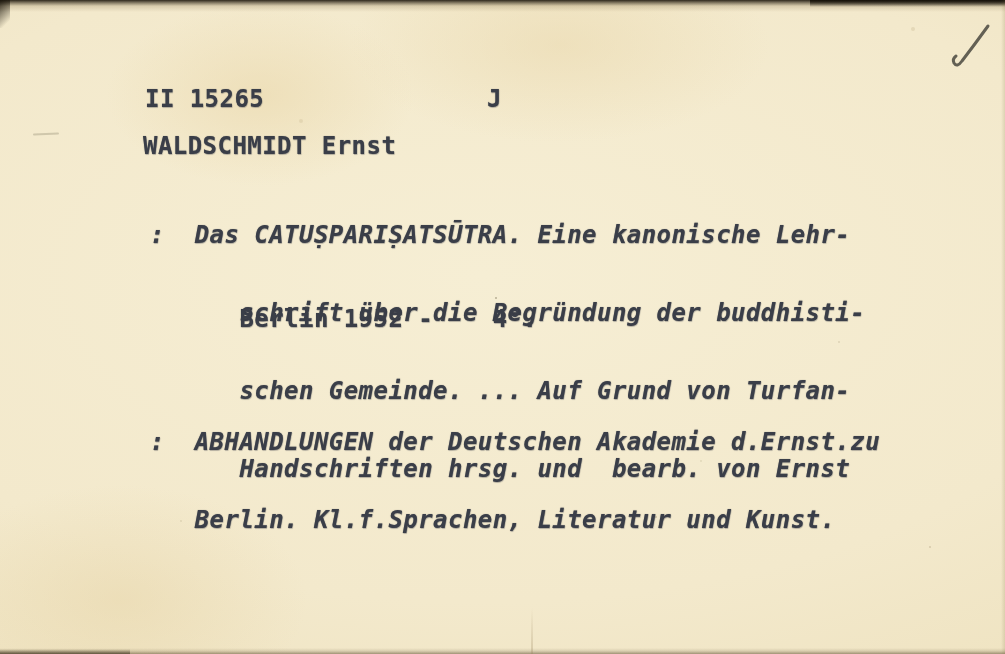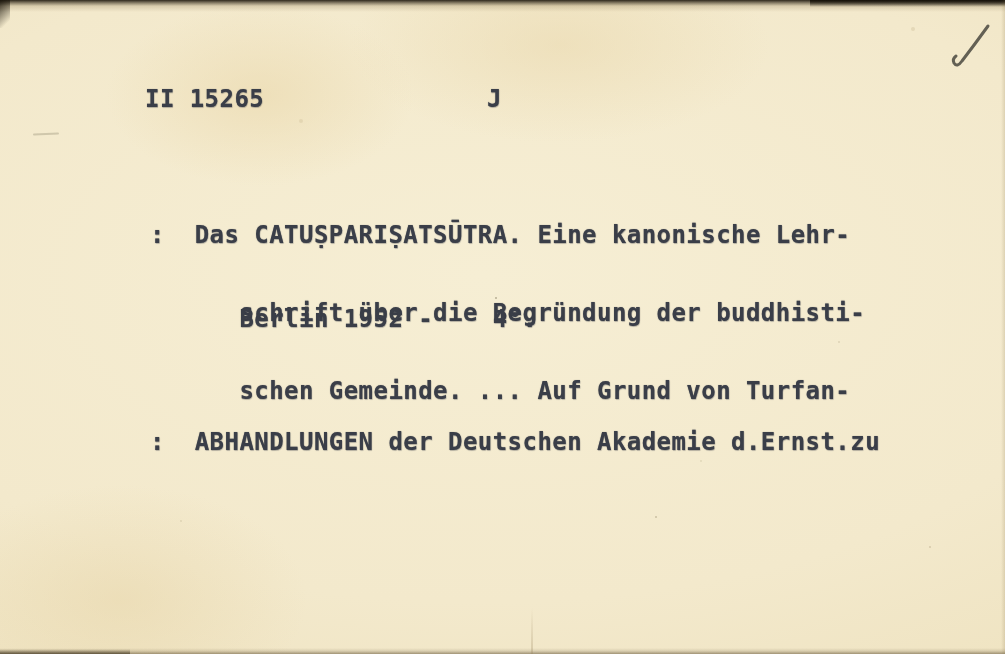--- a/index.html
+++ b/index.html
@@ -13,21 +13,21 @@
       radial-gradient(260px 160px at 120px 600px, rgba(228,208,160,.40), transparent 72%),
       radial-gradient(130% 100% at 48% 42%, #f6eed4 0%, #f3e9cc 50%, #eee2bf 78%, #e5d4a9 94%, #dcc99a 100%);
     font-family:"DejaVu Sans Mono","Liberation Mono","DejaVu Sans",monospace;
   }
   .type{
     position:absolute;
     font-size:24px;line-height:26px;letter-spacing:0.45px;
     font-weight:700;color:#3a3e48;white-space:pre;
     text-shadow:0 0 1px rgba(58,62,72,.6), .5px .5px .7px rgba(58,62,72,.28);
   }
-  .tline{height:26px;}
+  .tline{height:26px;font-style:italic;}
   .callnum{left:145px;top:86px;}
   .pencil2{
     left:256px;top:90px;font-size:22px;font-weight:400;
     color:#9a9c86;opacity:.55;transform:rotate(6deg);
     text-shadow:none;
   }
   .sectionletter{left:487px;top:86px;}
   .heading{left:143px;top:133px;}
   .block1{left:150px;top:170px;}
   .imprint{left:150px;top:306px;}
@@ -96,26 +96,29 @@
   <svg class="checkmark" width="66" height="52" viewBox="0 0 66 52">
     <path d="M 60 6 Q 47 24 34 41 Q 29 48 26 43 Q 24 39 28 36" fill="none" stroke="#4f4c43" stroke-width="3" stroke-linecap="round" opacity="0.88"></path>
   </svg>
 
   <div class="type callnum">II 15265</div>
 
   <div class="pencil2">,2</div>
 
   <div class="type sectionletter">J</div>
 
+  <div class="type heading">WALDSCHMIDT Ernst</div>
 
   <div class="type block1">
     <div class="tline">:  Das CATUṢPARIṢATSŪTRA. Eine kanonische Lehr-</div>
     <div class="tline">      schrift über die Begründung der buddhisti-</div>
     <div class="tline">      schen Gemeinde. ... Auf Grund von Turfan-</div>
+    <div class="tline">      Handschriften hrsg. und  bearb. von Ernst</div>
   </div>
 
   <div class="type imprint">      Berlin 1952 -    4°.</div>
 
   <div class="type block2">
     <div class="tline">:  ABHANDLUNGEN der Deutschen Akademie d.Ernst.zu</div>
+    <div class="tline">   Berlin. Kl.f.Sprachen, Literatur und Kunst.</div>
   </div>
 
 </div>
 
 </body></html>

